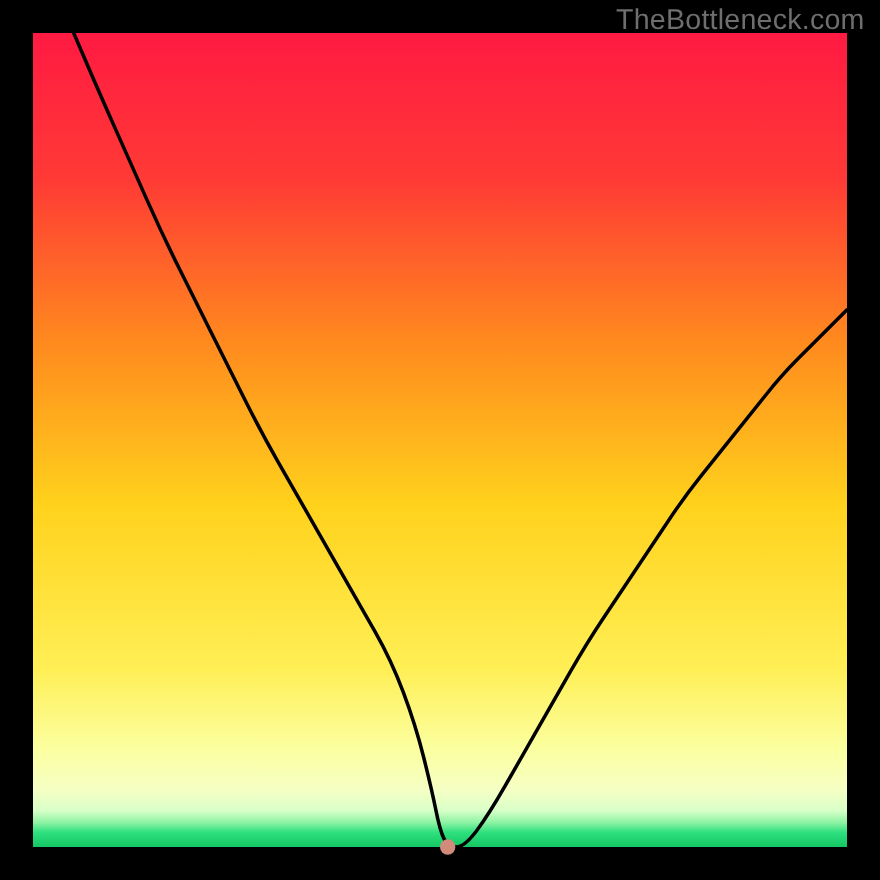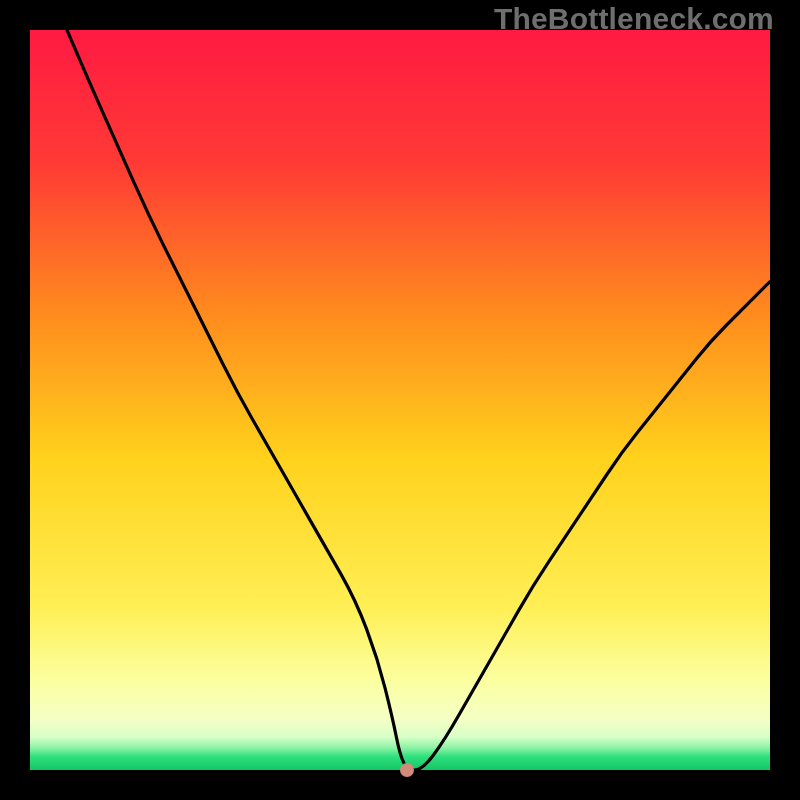--- a/index.html
+++ b/index.html
@@ -12,24 +12,24 @@
     overflow: hidden;
   }
   .container {
     position: relative;
     width: 800px;
     height: 800px;
   }
   .watermark {
     position: absolute;
     top: 2px;
-    right: 26px;
+    right: 14px;
     color: #6e6e6e;
-    font-size: 30px;
-    font-weight: 700;
+    font-size: 26px;
+    font-weight: 400;
     letter-spacing: 0.2px;
     z-index: 5;
   }
   .plot-frame {
     position: absolute;
     left: 30px;
     top: 30px;
     width: 740px;
     height: 740px;
     background: #000;

